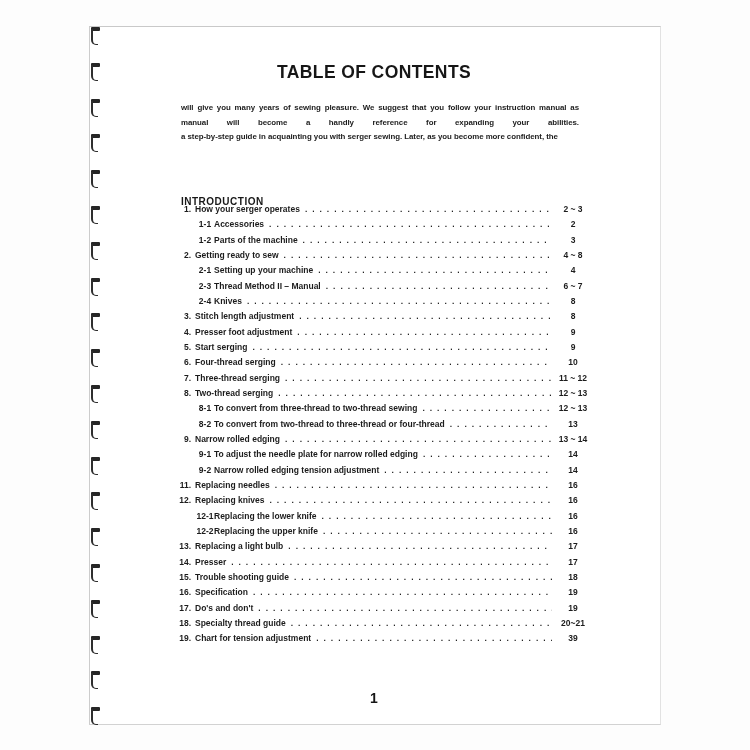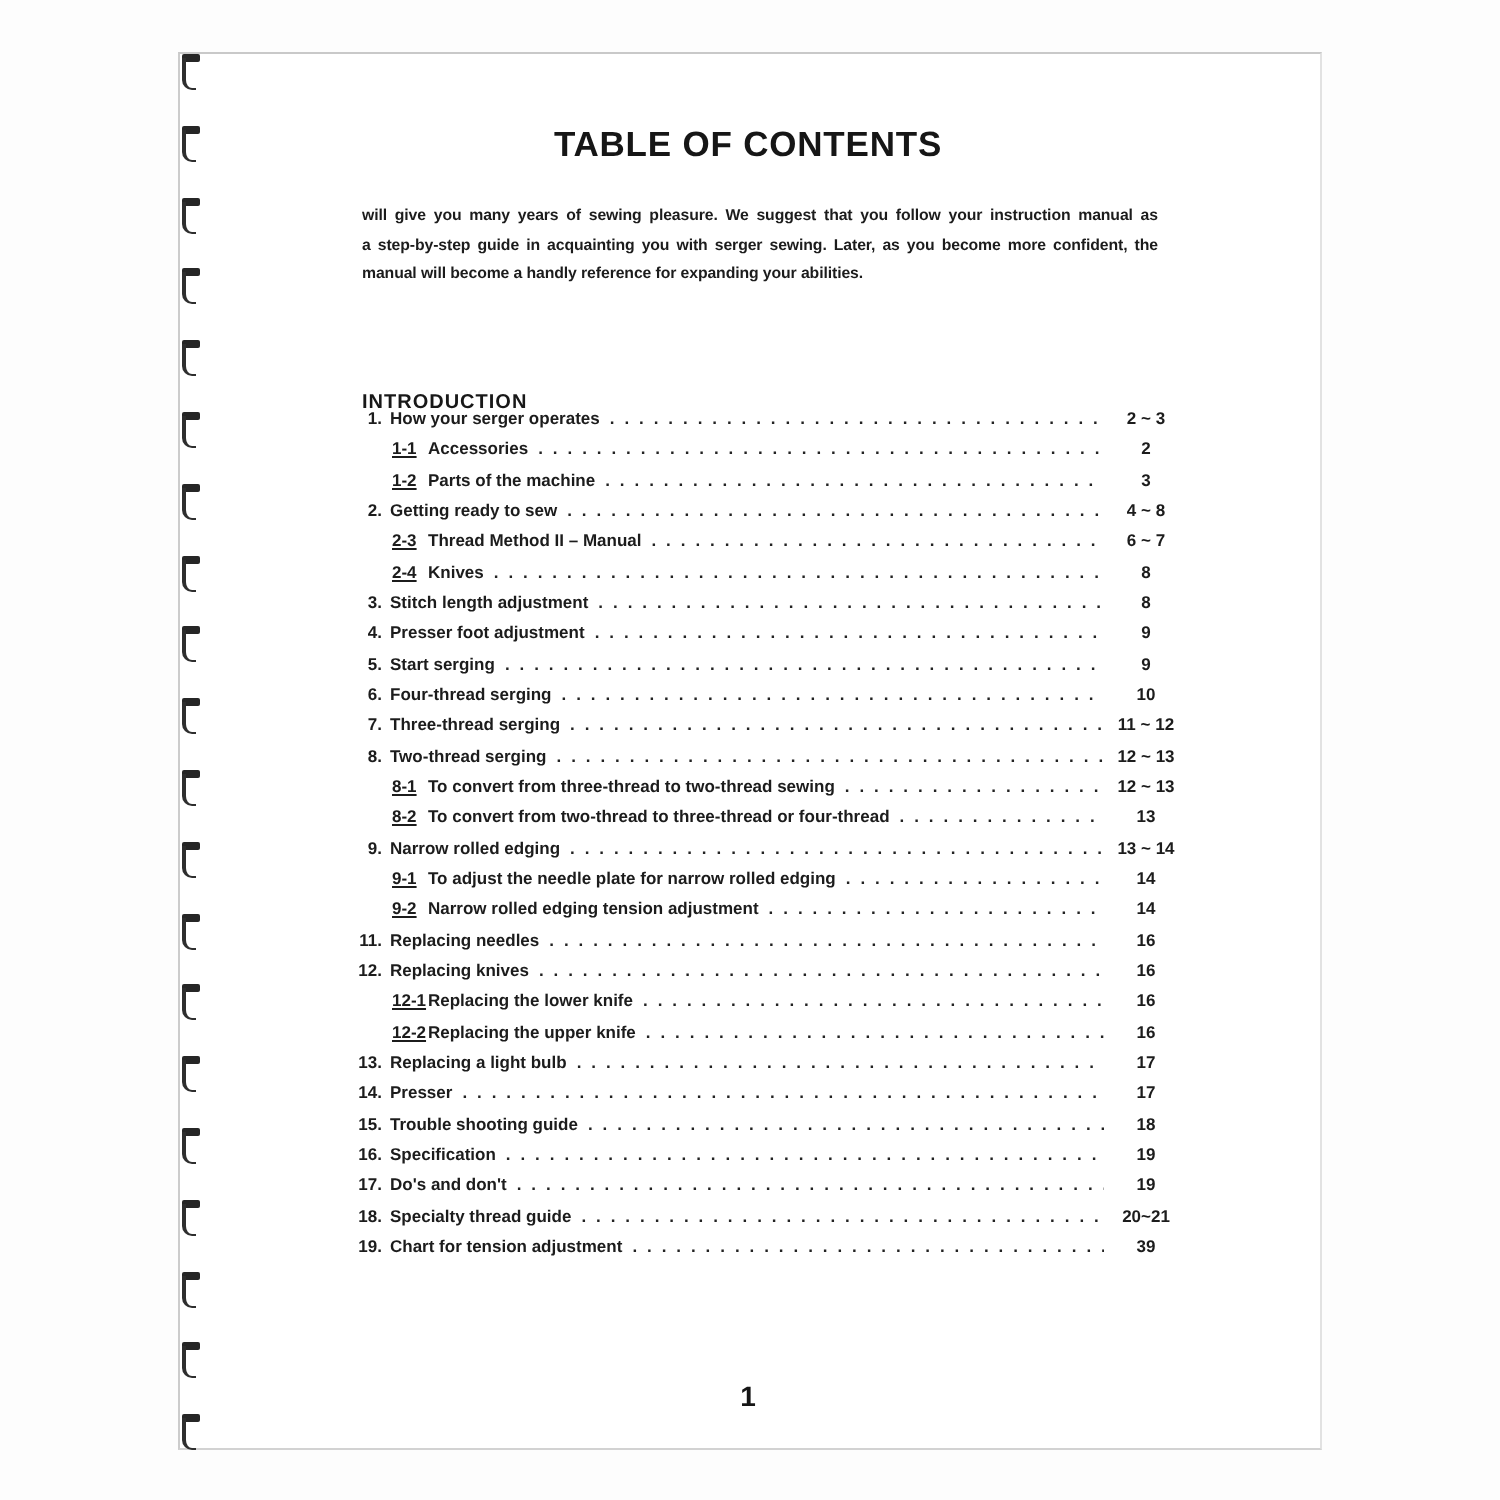--- a/index.html
+++ b/index.html
@@ -109,21 +109,21 @@
     align-items: baseline;
     height: 15.33px;
     font-size: 8.5px;
     font-weight: 700;
     color: #1c1c1c;
     white-space: nowrap;
   }
   .toc-row .num { flex: none; }
   .toc-row.l0 .num { width: 14px; text-align: right; margin-right: 4px; }
   .toc-row.l1 { padding-left: 19px; }
-  .toc-row.l1 .num { width: 18px; text-align: left; text-decoration: underline; }
+  .toc-row.l1 .num { width: 18px; text-align: center; }
   .toc-row .lbl { flex: none; }
   .toc-row .leader {
     flex: 1;
     overflow: hidden;
     white-space: nowrap;
     margin: 0 4px 0 5px;
   }
   .toc-row .leader::after {
     content: ". . . . . . . . . . . . . . . . . . . . . . . . . . . . . . . . . . . . . . . . . . . . . . . . . . . . . . . . . . . . . . . . . . . . . . . . . . . . . . . .";
     letter-spacing: 1.3px;
@@ -172,22 +172,22 @@
       <span class="bind-mark" style="top: 599.8px;"></span>
       <span class="bind-mark" style="top: 635.6px;"></span>
       <span class="bind-mark" style="top: 671.4px;"></span>
       <span class="bind-mark" style="top: 707.2px;"></span>
     </div>
 
   <div class="doc-title">TABLE OF CONTENTS</div>
 
   <div class="intro-para" id="intro-para">
       <div class="para-line">will give you many years of sewing pleasure. We suggest that you follow your instruction manual as</div>
+      <div class="para-line">manual will become a handly reference for expanding your abilities.</div>
       <div class="para-line">a step-by-step guide in acquainting you with serger sewing. Later, as you become more confident, the</div>
-      <div class="para-line">manual will become a handly reference for expanding your abilities.</div>
     </div>
 
   <div class="section-heading">INTRODUCTION</div>
 
   <div class="toc" id="toc-list">
       <div class="toc-row l0">
         <span class="num">1.</span>
         <span class="lbl">How your serger operates</span>
         <span class="leader"></span>
         <span class="pg">2 ~ 3</span>
@@ -204,20 +204,26 @@
         <span class="leader"></span>
         <span class="pg">3</span>
       </div>
       <div class="toc-row l0">
         <span class="num">2.</span>
         <span class="lbl">Getting ready to sew</span>
         <span class="leader"></span>
         <span class="pg">4 ~ 8</span>
       </div>
       <div class="toc-row l1">
+        <span class="num">2-1</span>
+        <span class="lbl">Setting up your machine</span>
+        <span class="leader"></span>
+        <span class="pg">4</span>
+      </div>
+      <div class="toc-row l1">
         <span class="num">2-3</span>
         <span class="lbl">Thread Method II – Manual</span>
         <span class="leader"></span>
         <span class="pg">6 ~ 7</span>
       </div>
       <div class="toc-row l1">
         <span class="num">2-4</span>
         <span class="lbl">Knives</span>
         <span class="leader"></span>
         <span class="pg">8</span>

